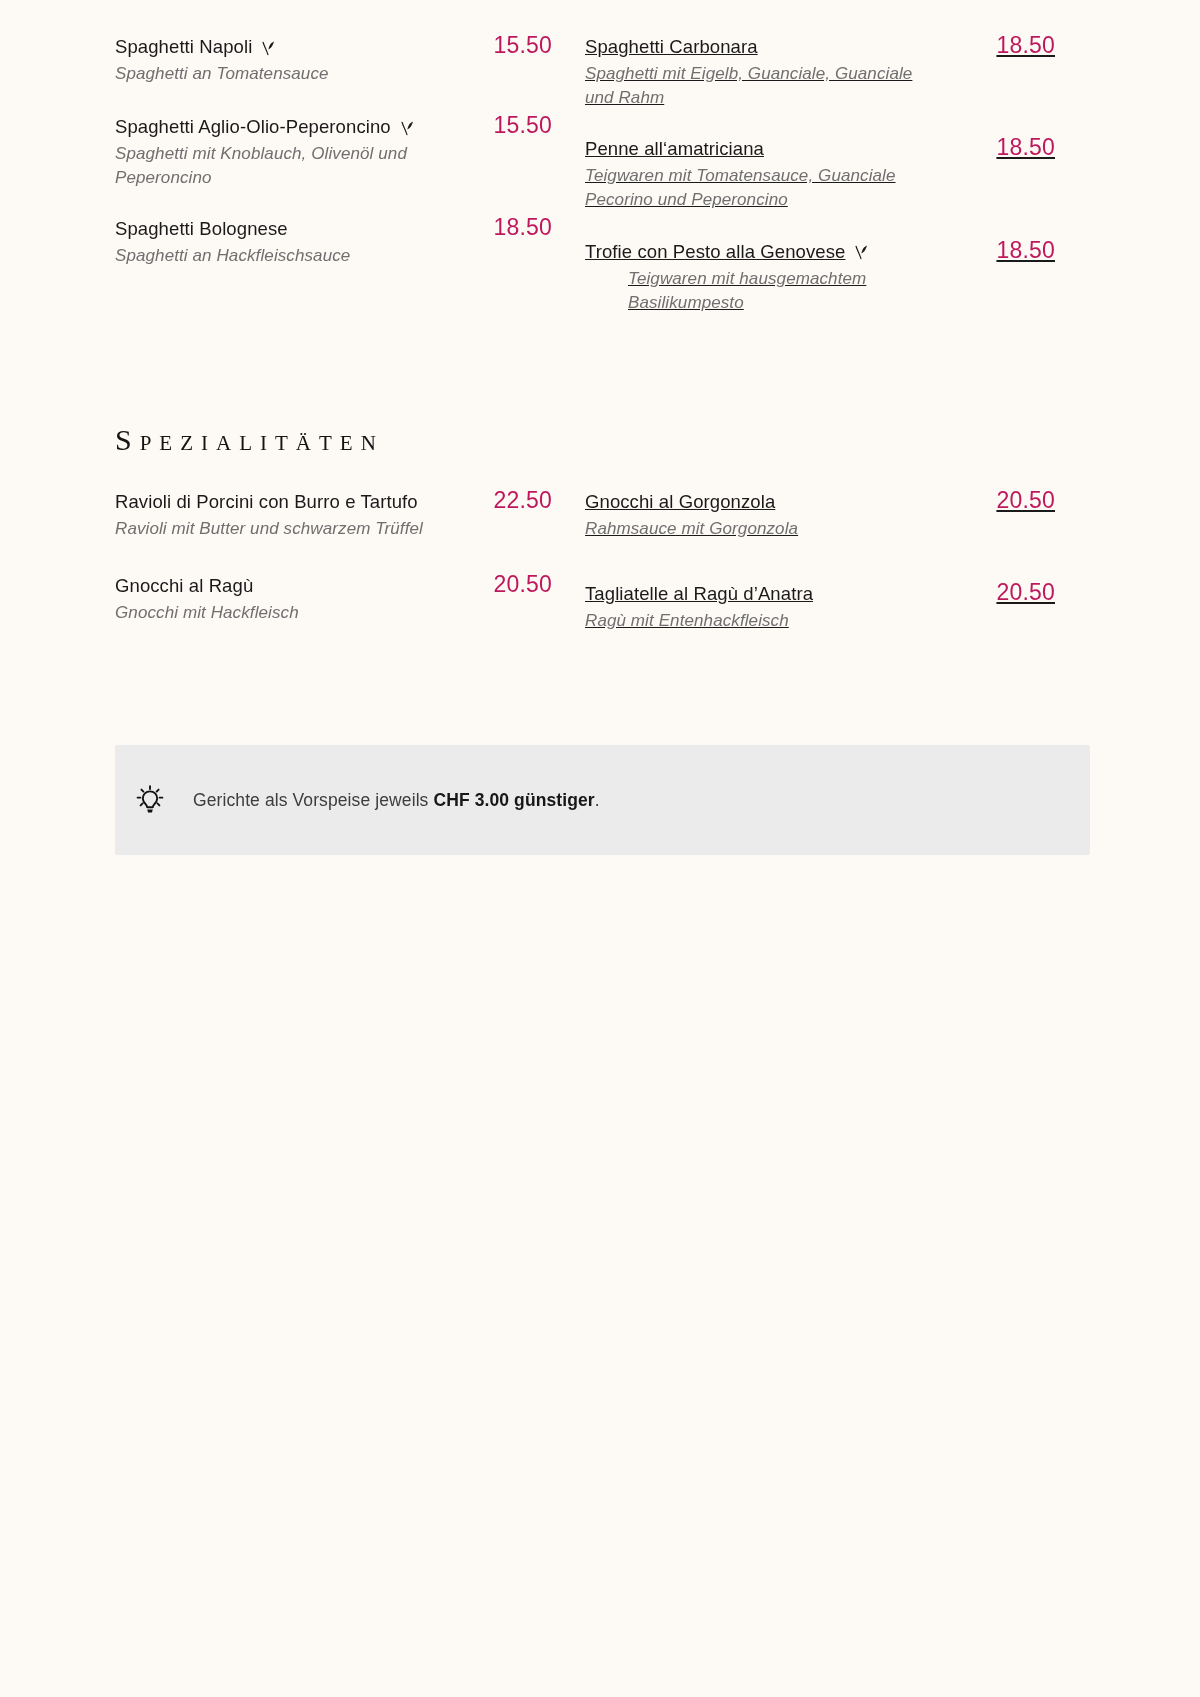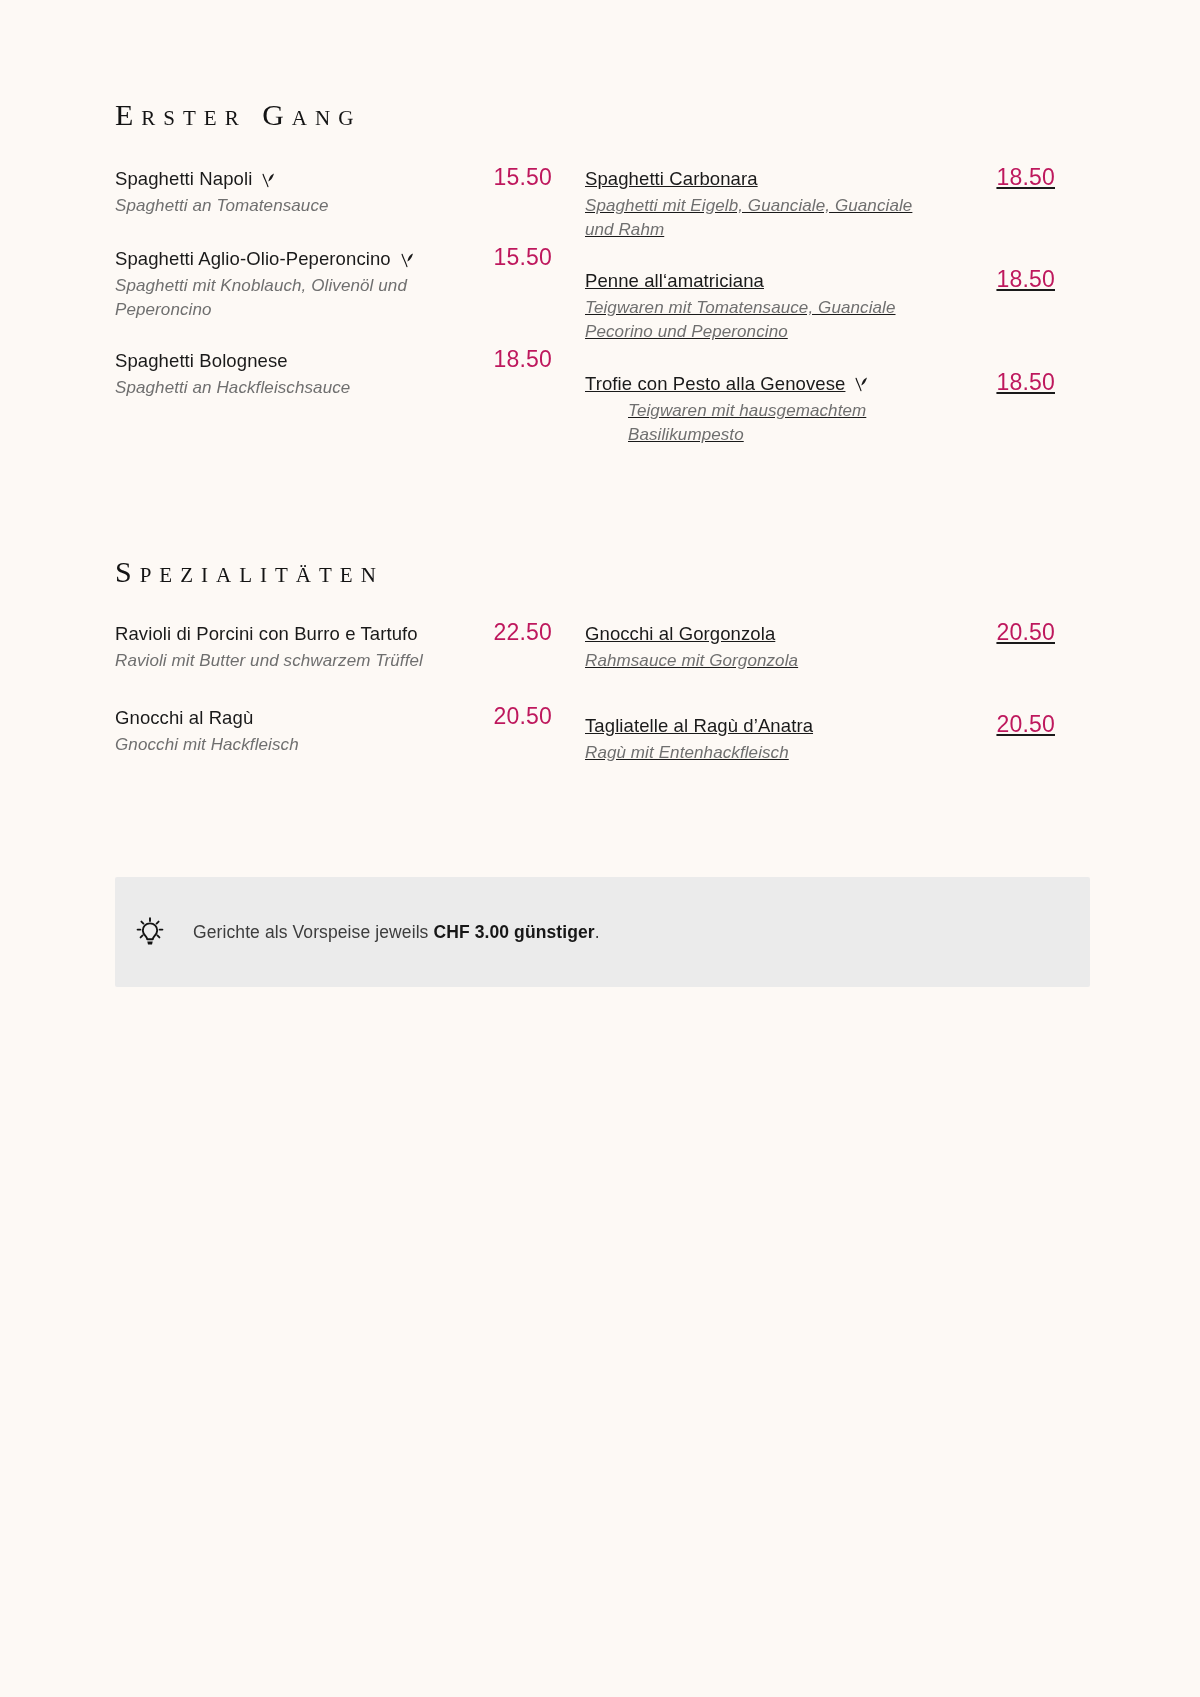--- a/index.html
+++ b/index.html
@@ -149,21 +149,20 @@
   }
   .info-text b { font-weight: 700; color: #171717; }
 </style>
 </head>
 <body>
 
 <div class="page">
   <div class="inner">
 
 
-    <h2 class="section-heading sec-erster">Erster Gang</h2>
 
     <div class="columns">
 
       <div class="col col-left">
 
         <div class="item">
           <div class="item-head">
             <div class="item-name">
               <span>Spaghetti Napoli</span>
               <span class="veg-icon">

